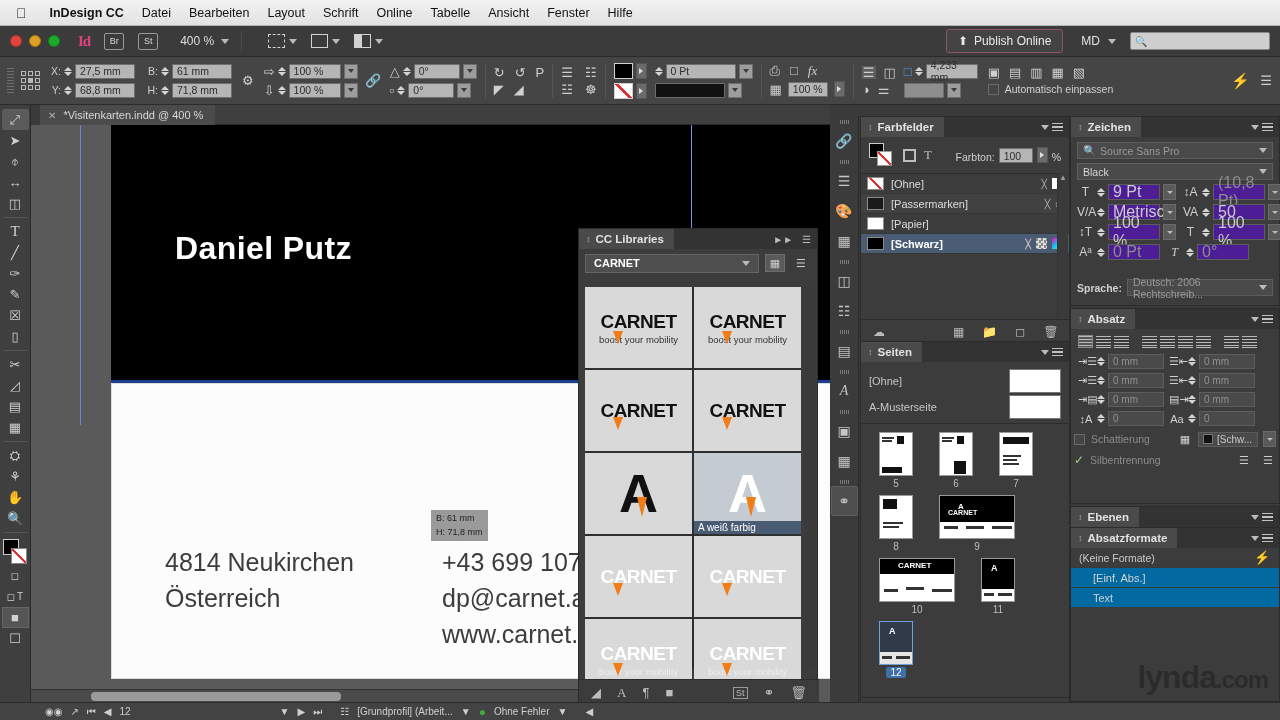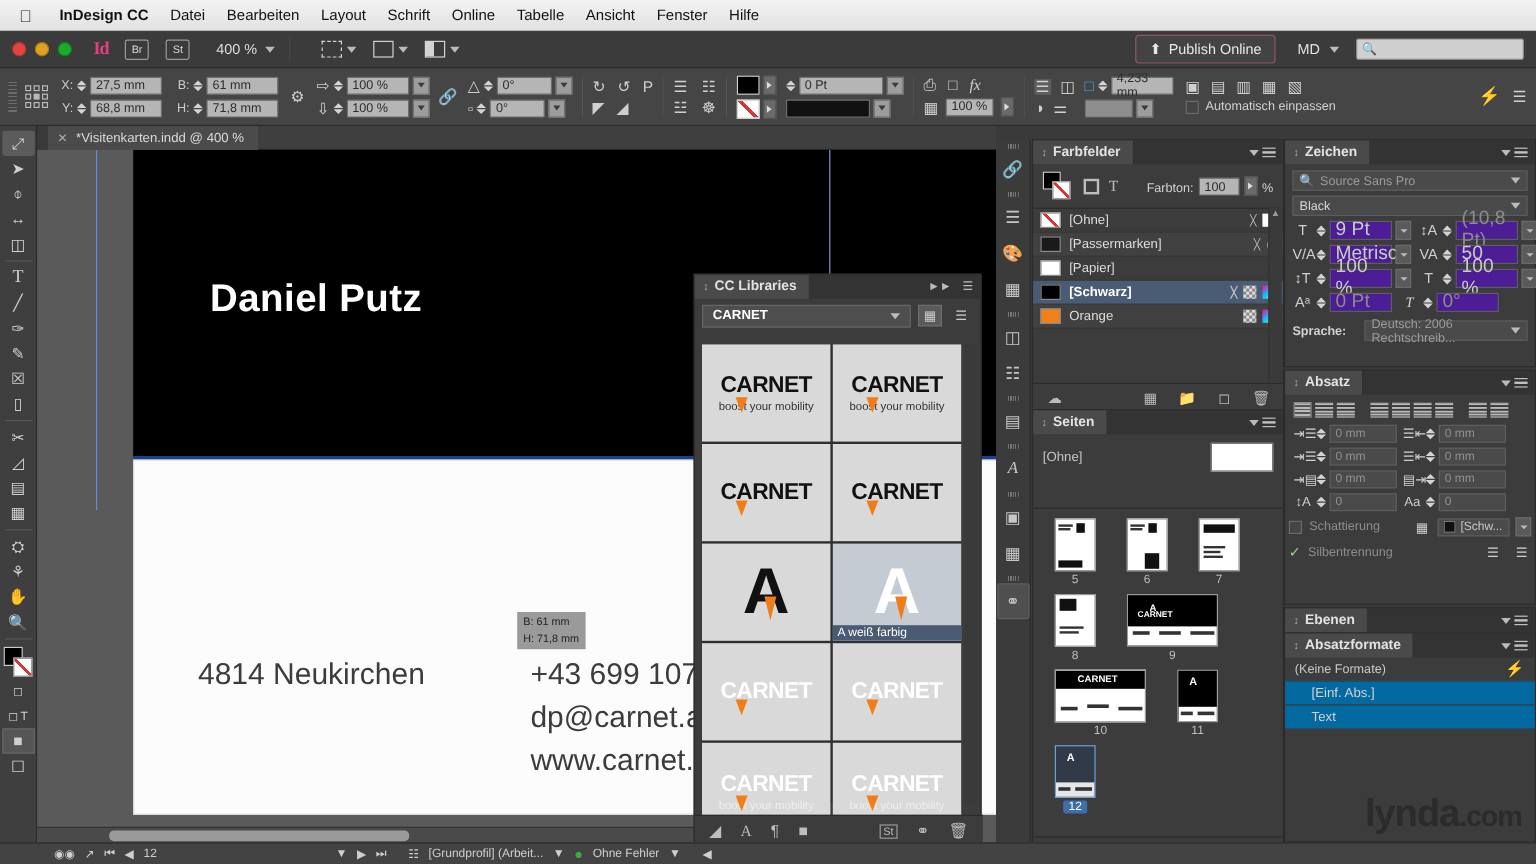--- a/index.html
+++ b/index.html
@@ -216,21 +216,21 @@
   .z-full.light { color:#d7d7d7; }
   .z-full .dda { margin-left:auto; }
   .z-pair { display:flex; gap:6px; margin-bottom:4px; align-items:center;}
   .z-half { display:flex; align-items:center; gap:3px; }
   .z-ico { width:17px; color:#cfcfcf; font-size:12px; text-align:center; }
   .zinp { background:#4c1d95; border:1px solid #5d5d5d; color:#cacaca; height:16px; width:52px;
     display:flex; align-items:center; padding:0 4px; font-size:16px;}
   .zinp.dim { color:#8c8c8c; }
   .zdd { width:13px;height:16px;background:#5a5a5a;border:1px solid #6a6a6a;display:flex;align-items:center;justify-content:center;}
   .zdd i{width:0;height:0;border-left:3px solid transparent;border-right:3px solid transparent;border-top:3.5px solid #bbb;}
-  .z-lang { display:flex; align-items:center; gap:15px; margin-top:7px; }
+  .z-lang { display:flex; align-items:center; gap:5px; margin-top:19px; }
 
   
   #absatz { left:1070px; top:308px; width:210px; height:196px; }
   .ab-aligns { display:flex; gap:3px; padding:6px 7px 4px; }
   .ab-ab { width:15px; height:13px; border:1px solid transparent;
     background:repeating-linear-gradient(#b9b9b9,#b9b9b9 1.5px,transparent 1.5px,transparent 3px); }
   .ab-ab.act { border:1px solid #888; background-color:#555; }
   .ab-gap { width:7px; }
   .ab-pair { display:flex; gap:5px; padding:2px 7px; }
   .ab-h { display:flex; align-items:center; gap:3px; }
@@ -605,20 +605,21 @@
     <div class="pasteboard"></div>
     <div class="card-black">
       <div class="cardname">Daniel Putz</div>
     </div>
     <div class="guide-v"></div>
     <div class="guide-v2"></div>
     <div class="framesel"></div>
     <div class="card-white">
       <div class="addr">
         <div>4814 Neukirchen</div>
+        <div>Österreich</div>
       </div>
       <div class="addr2">
         <div>+43 699 10756</div>
         <div>dp@carnet.at</div>
         <div>www.carnet.a</div>
       </div>
     </div>
     <div class="dragicon">↕</div>
     <div class="tooltip">
       <div>B: 61 mm</div>
@@ -789,28 +790,20 @@
       </div>
       <div class="ff-row sel">
         <span class="ff-chip" style="background:#000000"></span>
         <span>[Schwarz]</span>
         <span class="ff-icons">
           <span>╳</span>
           <span class="ff-mini chk"></span>
           <span class="ff-mini grad"></span>
         </span>
       </div>
-      <div class="ff-row alt">
-        <span class="ff-chip" style="background:#f0811a"></span>
-        <span>Orange</span>
-        <span class="ff-icons">
-          <span class="ff-mini chk"></span>
-          <span class="ff-mini grad"></span>
-        </span>
-      </div>
     </div>
     <div class="ff-scroll">
       <i>▲</i>
     </div>
     <div class="ff-foot">
       <span>☁</span>
       <span style="margin-left:50px">▦</span>
       <span>📁</span>
       <span>◻</span>
       <span>🗑</span>
@@ -828,20 +821,24 @@
         <span class="hamburger">
             <i></i>
             <i></i>
             <i></i>
           </span>
       </div>
     </div>
     <div class="sp-master">
       <div class="sp-mrow">
         <span>[Ohne]</span>
+        <span class="sp-mthumb"></span>
+      </div>
+      <div class="sp-mrow">
+        <span>A-Musterseite</span>
         <span class="sp-mthumb"></span>
       </div>
     </div>
     <div class="sp-grid">
       <div class="sp-rowg">
         <div class="sp-item">
           <div class="sp-thumb">
             <span class="tb-txt" style="left:2px;top:4px;width:12px"></span>
             <span class="tb-txt" style="left:2px;top:7px;width:10px"></span>
             <span class="tb-bar" style="left:17px;top:3px;width:7px;height:8px"></span>

